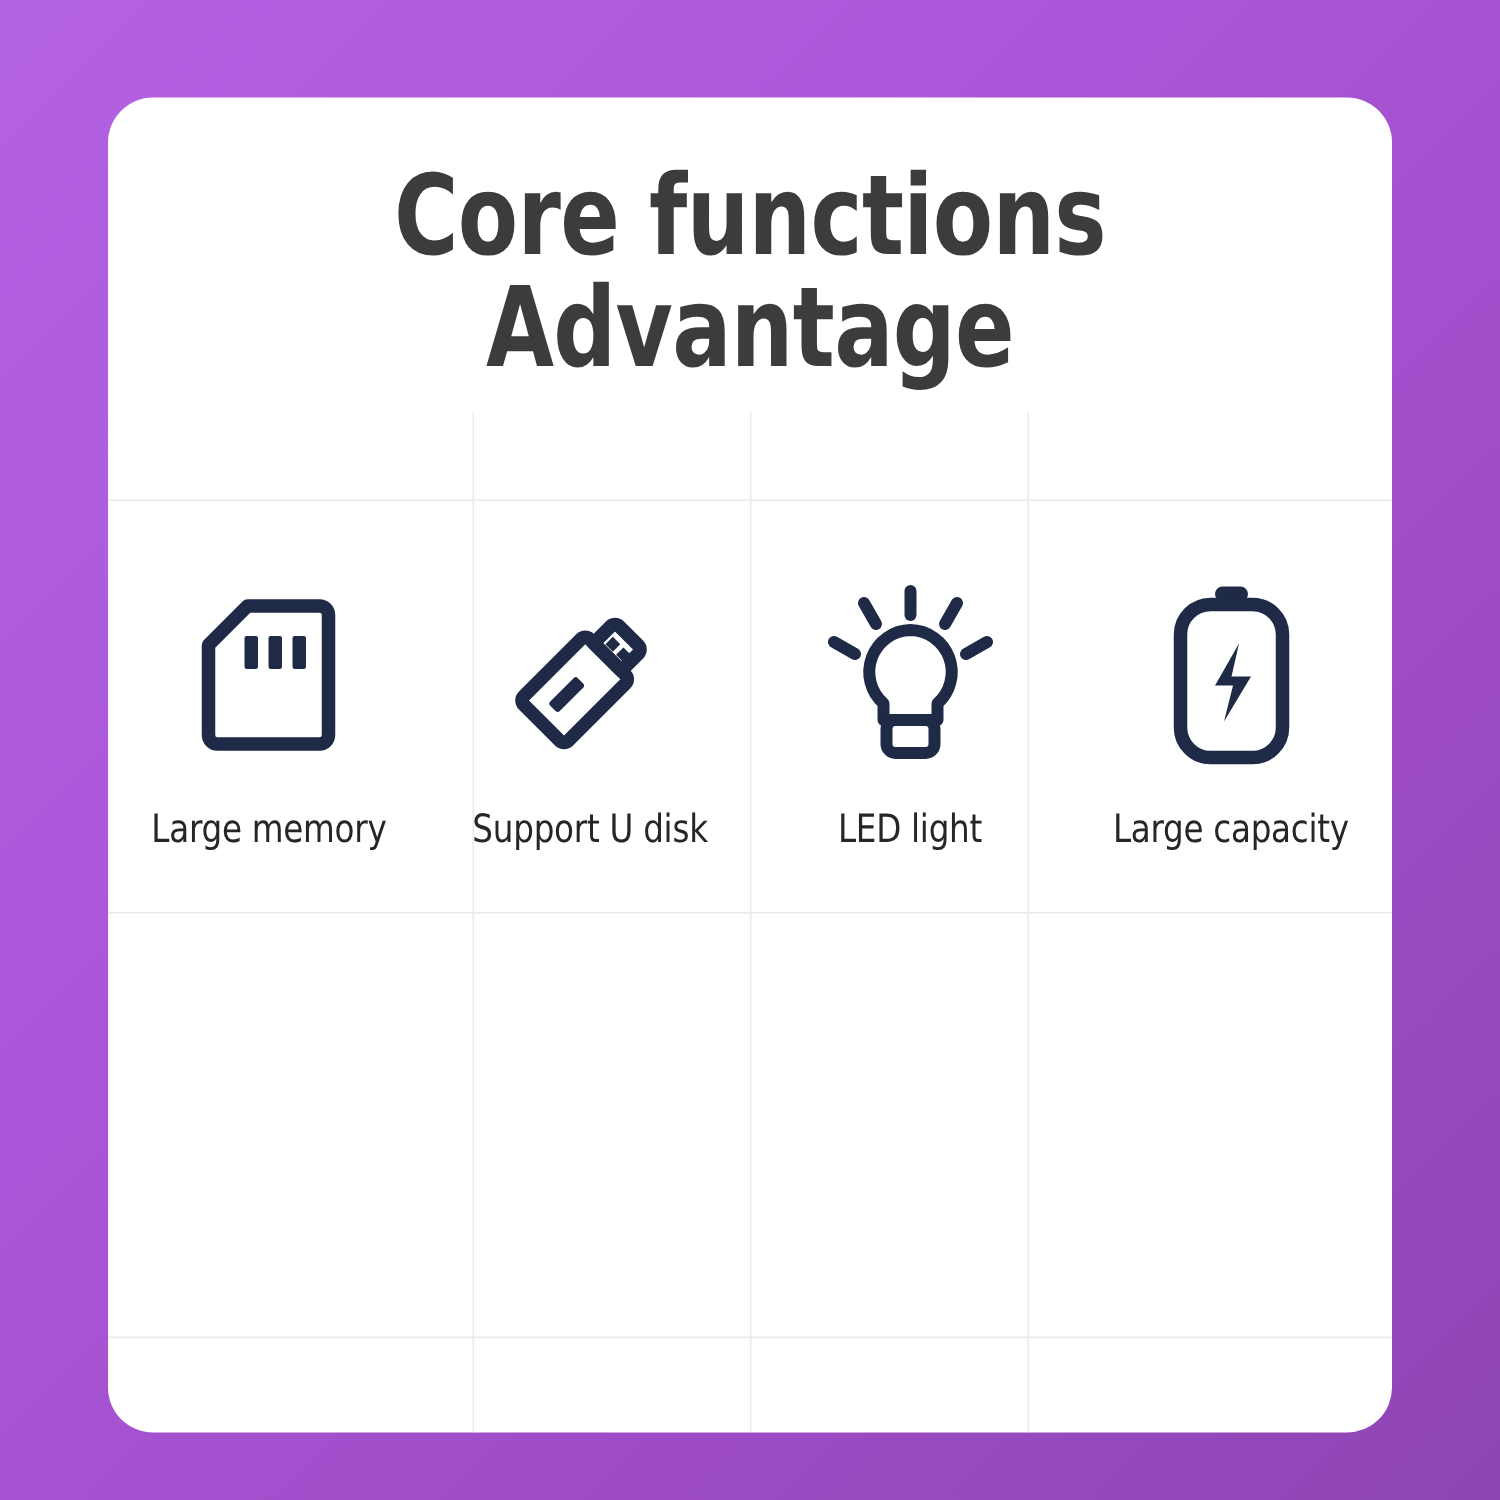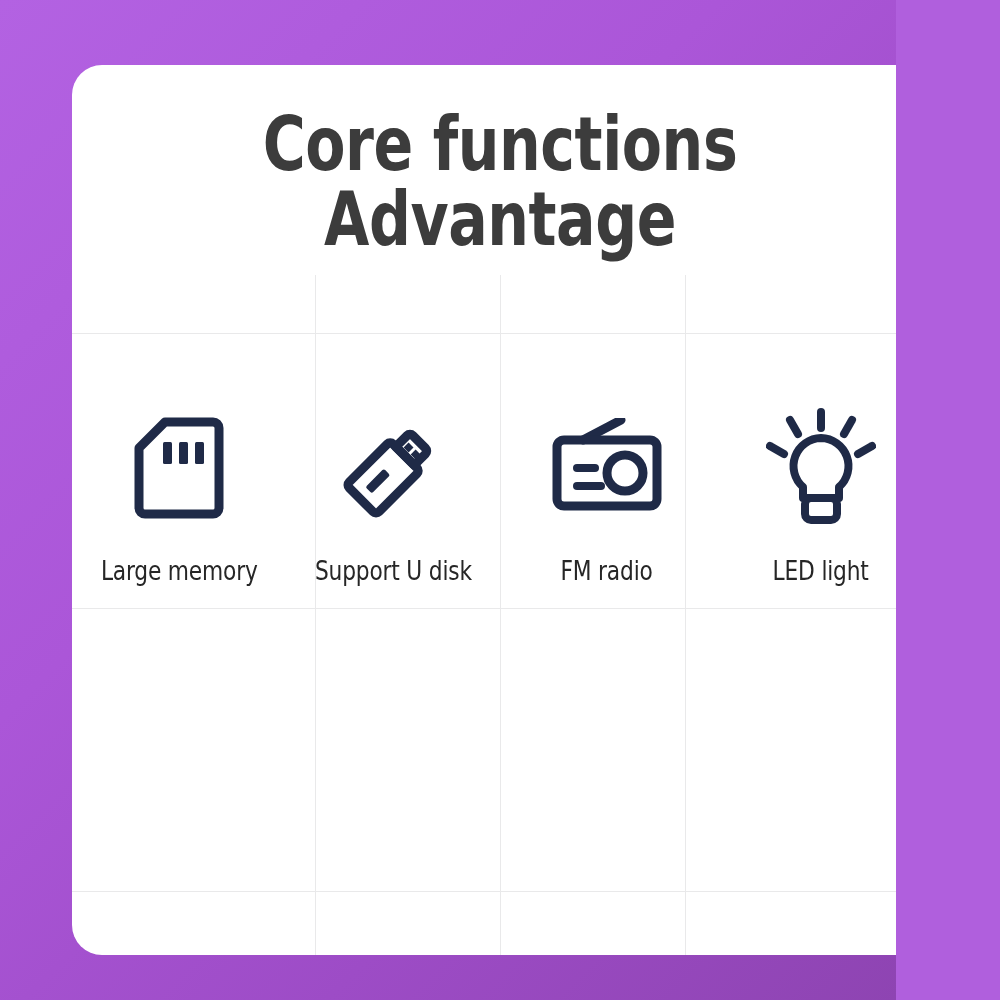--- a/index.html
+++ b/index.html
@@ -9,21 +9,21 @@
   body {
     width: 1000px;
     height: 1000px;
     overflow: hidden;
     font-family: "Liberation Sans", sans-serif;
     background: #b05fdd;
   }
 
   #poster {
     position: relative;
-    width: 896px;
+    width: 1000px;
     height: 1000px;
     background: linear-gradient(135deg, #b362e2 0%, #ab56d8 38%, #9d4cc6 70%, #8e44b2 100%);
     overflow: hidden;
   }
 
   #card {
     position: absolute;
     left: 72px;
     top: 65px;
     width: 856px;
@@ -72,21 +72,21 @@
     display: grid;
     grid-template-columns: repeat(4, 1fr);
     grid-template-rows: 1fr 1fr;
   }
   .cell {
     position: relative;
     display: flex;
     flex-direction: column;
     align-items: center;
     justify-content: flex-start;
-    padding-top: 60px;
+    padding-top: 42px;
     box-sizing: border-box;
   }
   .icon-wrap {
     height: 150px;
     display: flex;
     align-items: center;
     justify-content: center;
   }
   .icon-wrap svg {
     display: block;
@@ -143,49 +143,47 @@
               <path d="M76 46 H92 a4 4 0 0 1 4 4 V68 a4 4 0 0 1 -4 4 H76 Z" stroke="#1f2a47" stroke-width="9" stroke-linejoin="round" fill="none"></path>
               <rect x="81" y="52" width="7" height="7" fill="#1f2a47"></rect>
               <rect x="81" y="62" width="7" height="7" fill="#1f2a47"></rect>
               <rect x="26" y="53" width="26" height="9" rx="2" fill="#1f2a47"></rect>
             </g>
           </svg>
         </div>
         <div class="cell-label">Support U disk</div>
       </div>
 
-      <div class="cell">
-        <div class="icon-wrap">
-          <svg width="116" height="100" viewBox="0 0 116 100" fill="none">
-            <path d="M34 22 L72 2" stroke="#1f2a47" stroke-width="9" stroke-linecap="round"></path>
-            <rect x="8" y="22" width="100" height="66" rx="7" stroke="#1f2a47" stroke-width="9" fill="none"></rect>
-            <circle cx="76" cy="55" r="18" stroke="#1f2a47" stroke-width="9" fill="none"></circle>
-            <rect x="24" y="46" width="26" height="8" rx="4" fill="#1f2a47"></rect>
-            <rect x="24" y="64" width="32" height="8" rx="4" fill="#1f2a47"></rect>
-          </svg>
-        </div>
-        <div class="cell-label">FM radio</div>
-      </div>
 
       <div class="cell">
         <div class="icon-wrap">
           <svg width="110" height="120" viewBox="0 0 110 120" fill="none">
             <g stroke="#1f2a47" stroke-width="8" stroke-linecap="round">
               <path d="M55 4 V20"></path>
               <path d="M24 12 L32 26"></path>
               <path d="M86 12 L78 26"></path>
               <path d="M4 38 L18 46"></path>
               <path d="M106 38 L92 46"></path>
             </g>
             <path d="M55 30 a28 28 0 0 1 18 49 v11 H37 V79 a28 28 0 0 1 18 -49 Z" stroke="#1f2a47" stroke-width="8" stroke-linejoin="round" fill="none"></path>
             <rect x="39" y="90" width="32" height="22" rx="6" stroke="#1f2a47" stroke-width="8" fill="none"></rect>
           </svg>
         </div>
         <div class="cell-label">LED light</div>
       </div>
 
+      <div class="cell">
+        <div class="icon-wrap">
+          <svg width="86" height="122" viewBox="0 0 86 122" fill="none">
+            <rect x="32" y="2" width="22" height="10" rx="5" fill="#1f2a47"></rect>
+            <rect x="9" y="14" width="68" height="102" rx="20" stroke="#1f2a47" stroke-width="9" fill="none"></rect>
+            <path d="M48 40 L32 68 H44 L38 92 L56 62 H43 Z" fill="#1f2a47"></path>
+          </svg>
+        </div>
+        <div class="cell-label">Large capacity</div>
+      </div>
 
 
 
 
     </div>
   </div>
 </div>
 
 </body></html>

